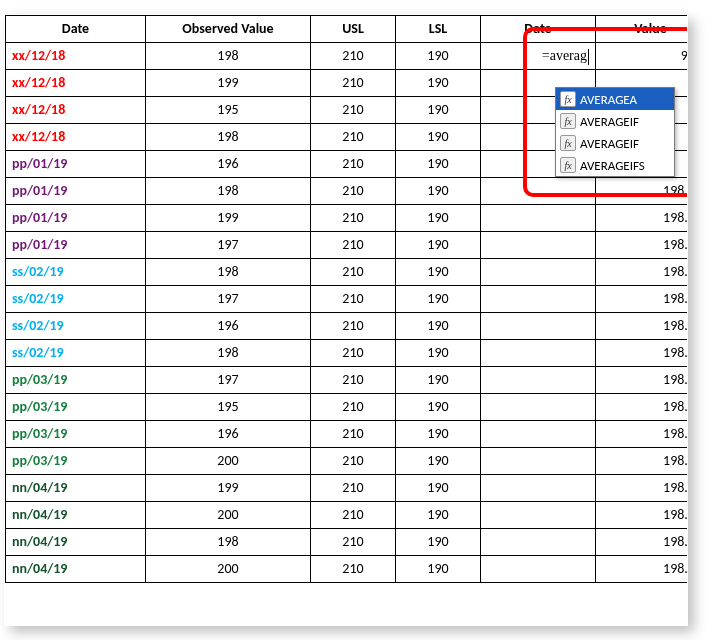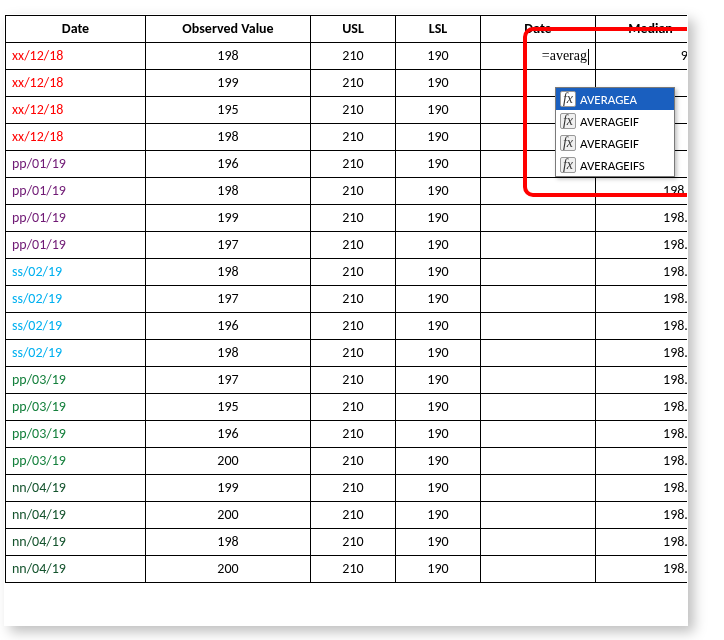--- a/index.html
+++ b/index.html
@@ -40,21 +40,21 @@
     font-weight: 700;
     text-align: center;
     background: #fff;
   }
   col.c-date   { width: 140px; }
   col.c-obs    { width: 165px; }
   col.c-usl    { width: 85px; }
   col.c-lsl    { width: 85px; }
   col.c-mean   { width: 115px; }
   col.c-median { width: 110px; }
-  td.date { font-weight: 400; text-align: left; }
+  td.date { font-weight: 700; text-align: left; }
   td.num  { text-align: center; }
   td.median { text-align: right; padding-right: 10px; }
   .c-red    { color: #ff0000; }
   .c-olive  { color: #701a75; }
   .c-cyan   { color: #00b0f0; margin-left: 8px; }
   .c-crimson{ color: #15803d; }
   .c-green  { color: #14532d; }
 
   
   td.formula-cell {
@@ -98,21 +98,21 @@
     background:#1a5fbf;
     color:#fff;
   }
   .fx-icon {
     width:14px;height:14px;
     display:inline-flex;
     align-items:center;justify-content:center;
     background:#f0f0f0;
     border:1px solid #999;
     border-radius:2px;
-    font-size:14px;
+    font-size:10px;
     font-style:italic;
     font-family:"Times New Roman",serif;
     color:#333;
   }
   .ac-item.selected .fx-icon{
     background:#fff;color:#333;
   }
 
   
   .highlight-box {
@@ -140,21 +140,21 @@
         <col class="c-mean">
         <col class="c-median">
     </colgroup>
     <thead>
       <tr>
         <th>Date</th>
         <th>Observed Value</th>
         <th>USL</th>
         <th>LSL</th>
         <th>Date</th>
-        <th>Median</th>
+        <th>Value</th>
       </tr>
     </thead>
     <tbody id="tbody">
         <tr>
           <td class="date c-red">xx/12/18</td>
           <td class="num">198</td>
           <td class="num">210</td>
           <td class="num">190</td>
           <td class="formula-cell"><span class="formula-text">=averag</span><span class="caret"></span></td>
           <td class="median">98</td>

